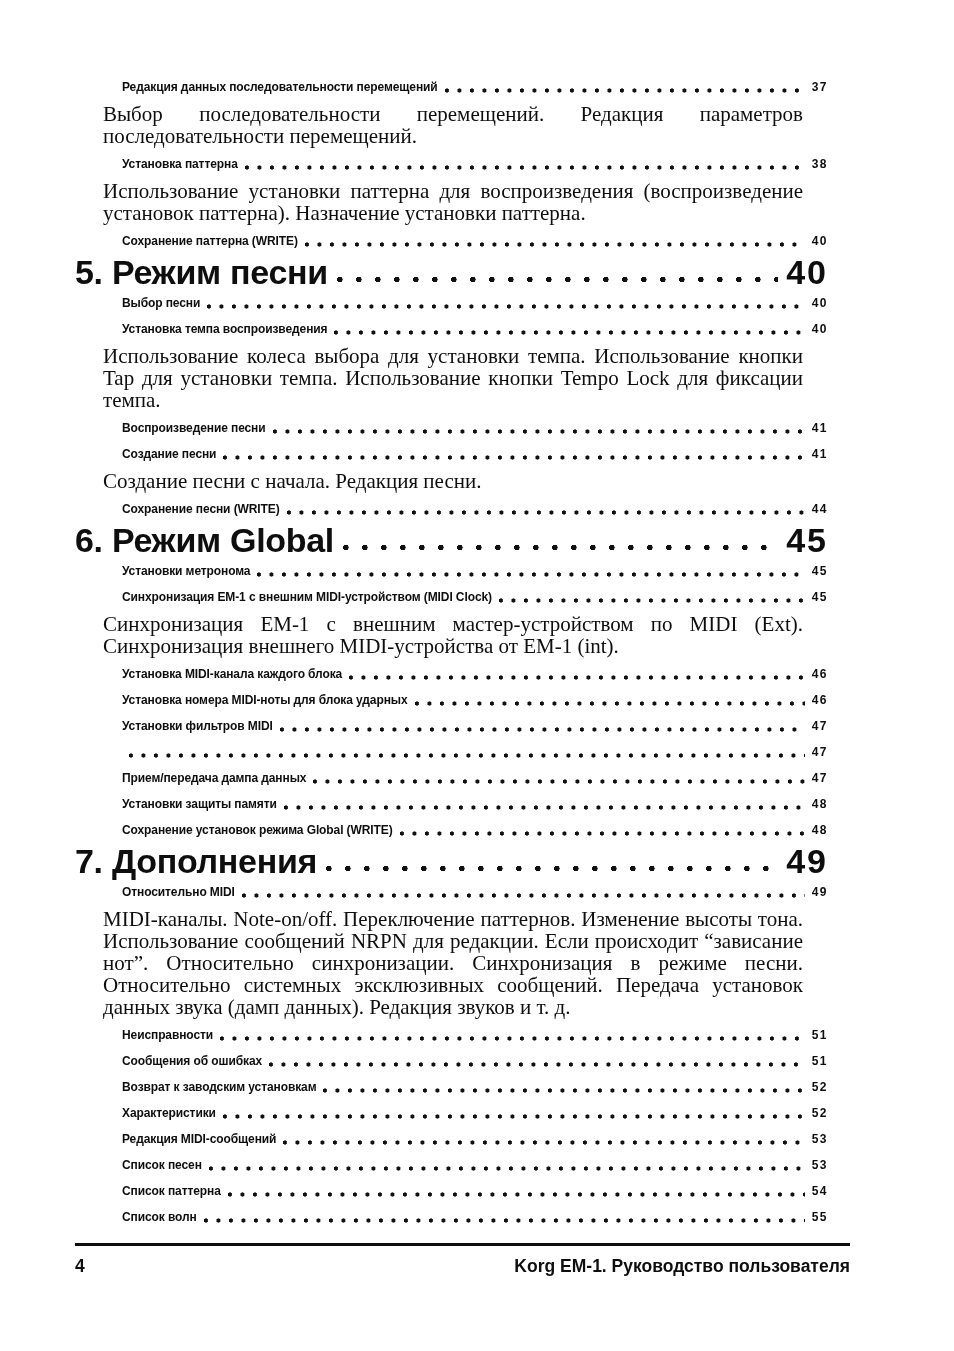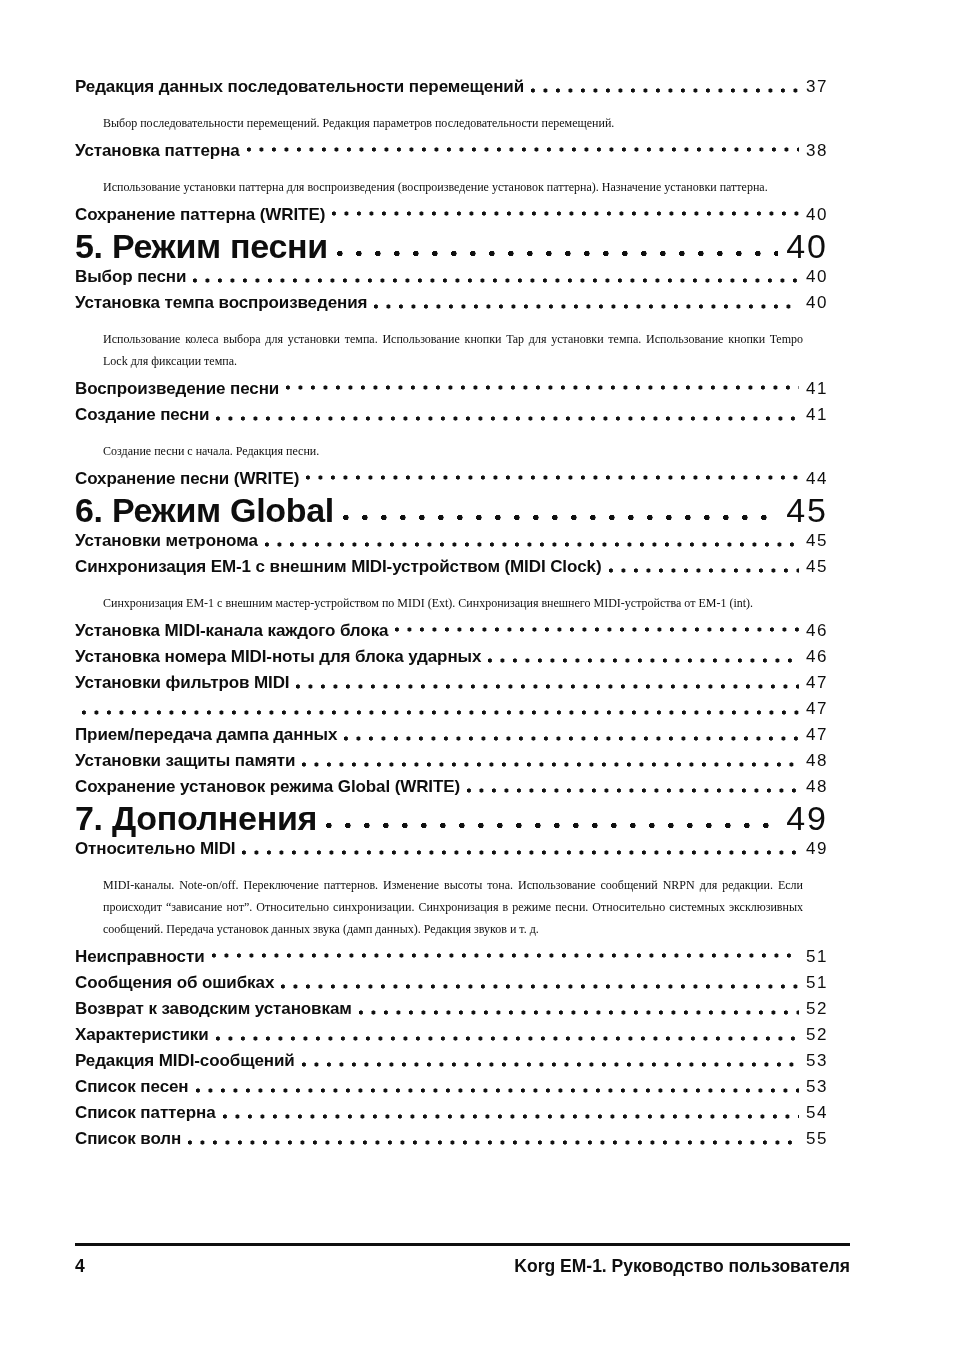--- a/index.html
+++ b/index.html
@@ -13,23 +13,24 @@
   }
   .toc {
     position: absolute;
     left: 75px; top: 78px;
     width: 753px;
   }
   .row { display: flex; align-items: flex-end; }
   .row .t { white-space: nowrap; }
   .row.entry {
     font-weight: 700;
-    font-size: 17px;
+    font-size: 12px;
     line-height: 18px;
     letter-spacing: -0.1px;
+    margin-left: 47px;
   }
   .row.section {
     font-weight: 700;
     font-size: 34px;
     line-height: 34px;
     letter-spacing: -0.3px;
   }
   .leader {
     flex: 1 1 auto;
     height: 5px;
@@ -37,32 +38,32 @@
     background-image: radial-gradient(circle at 2px 2.5px, #101010 1.9px, transparent 2.3px);
     background-size: 12.5px 5px;
     background-repeat: repeat-x;
   }
   .section .leader {
     height: 7px;
     margin: 0 8px 6px 9px;
     background-image: radial-gradient(circle at 2.8px 3.5px, #101010 2.6px, transparent 3px);
     background-size: 19px 7px;
   }
-  .pg { font-weight: 400; letter-spacing: 1.5px; }
+  .pg { font-weight: 700; letter-spacing: 1.5px; }
   .section .pg { letter-spacing: 2px; }
   .desc {
     font-family: "Liberation Serif", serif;
-    font-size: 12px;
+    font-size: 21px;
     line-height: 22px;
     text-align: justify;
-    margin: 16px 25px 0 28px;
+    margin: 7px 25px 0 28px;
     font-weight: 400;
   }
   .row.entry + .row.entry { margin-top: 8px; }
-  .desc + .row.entry { margin-top: 8px; align-items: center; }
+  .desc + .row.entry { margin-top: 8px; }
   .row.section + .row.entry { margin-top: 5px; justify-content: flex-end; }
   .row + .row.section, .desc + .row.section { margin-top: 5px; }
   .footer {
     position: absolute;
     left: 75px; top: 1243px;
     width: 775px;
     border-top: 3px solid #0e0e0e;
     display: flex;
     justify-content: space-between;
     align-items: baseline;

